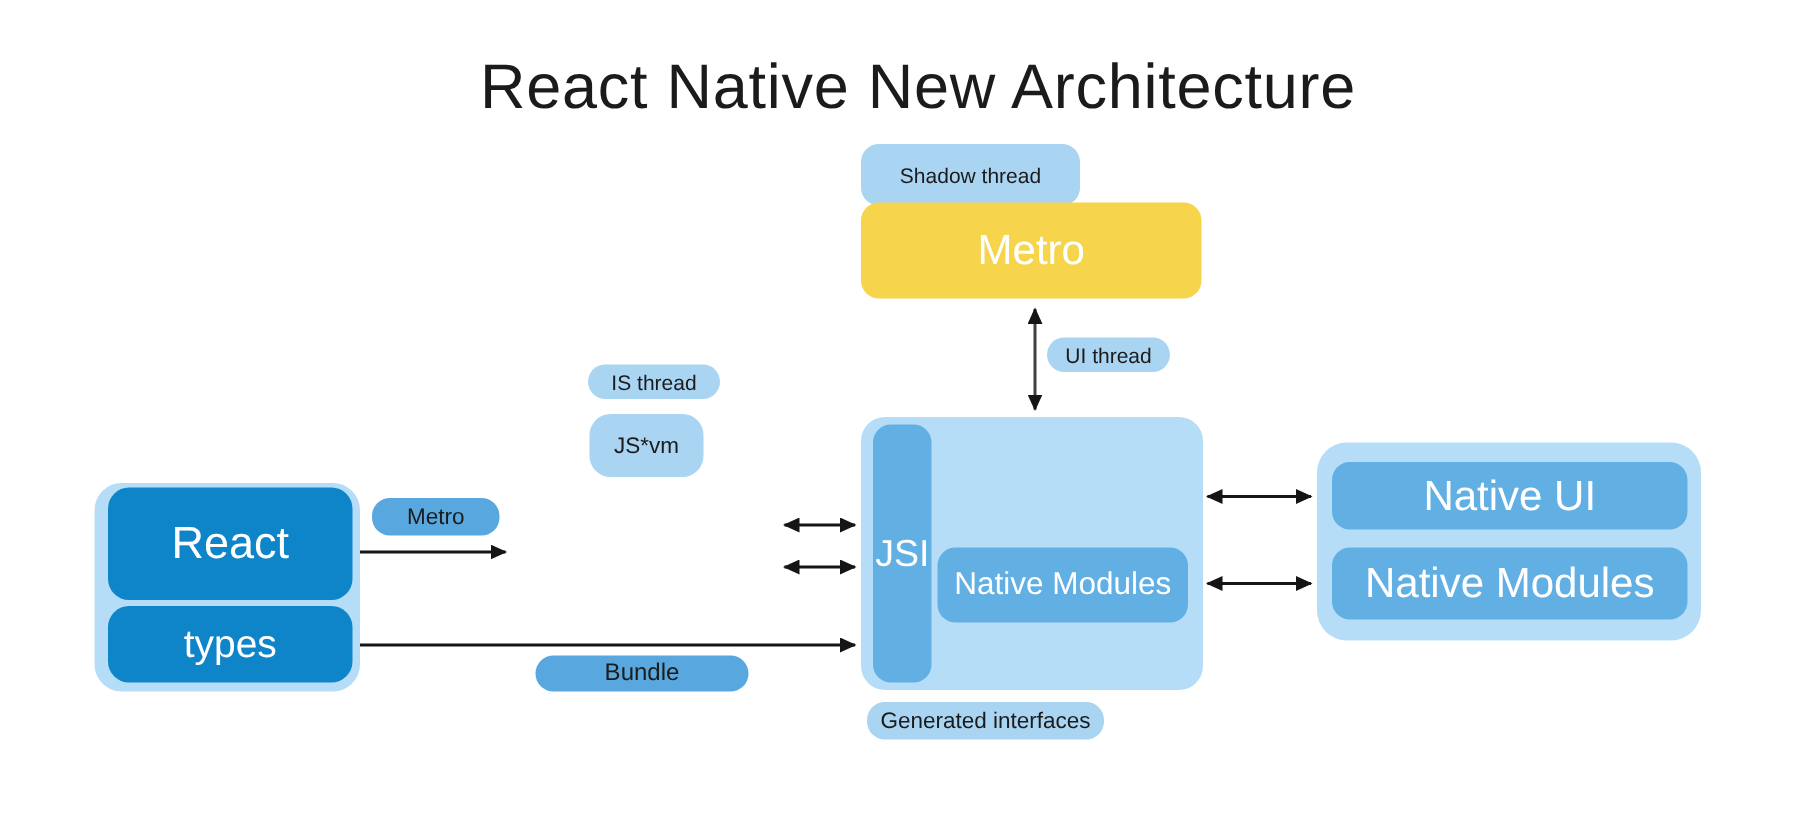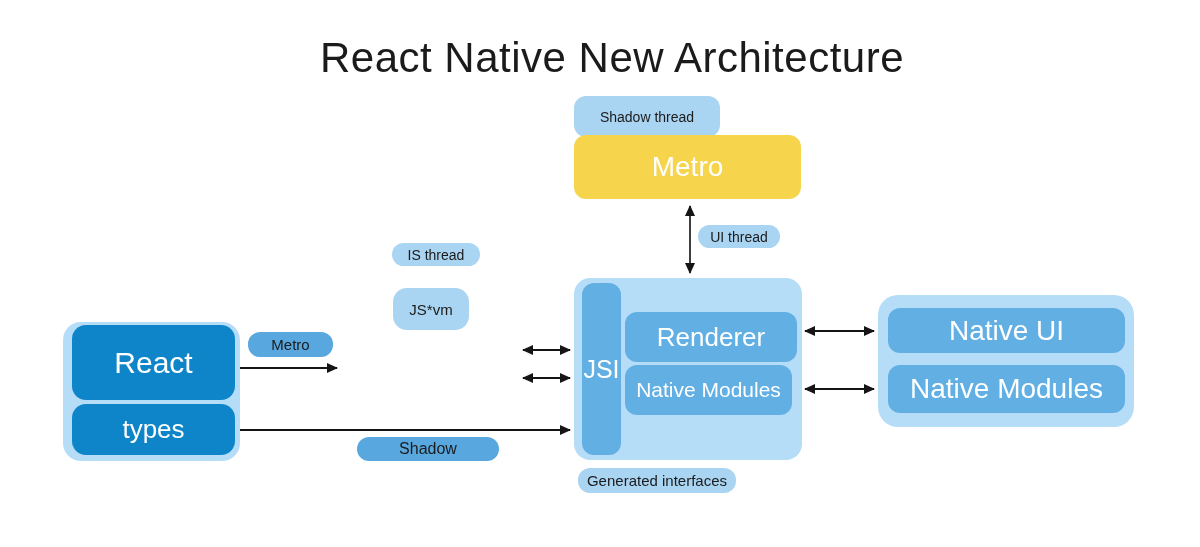--- a/index.html
+++ b/index.html
@@ -81,35 +81,34 @@
   </svg>
 
   <div class="abs center pill" style="left:574px; top:96px; width:146px; height:41px;">Shadow thread</div>
 
   <div class="abs center node yellow" style="left:574px; top:135px; width:227px; height:64px; font-size:28px;">Metro</div>
 
   <div class="abs center pill" style="left:698px; top:225px; width:82px; height:23px;">UI thread</div>
 
   <div class="abs center pill" style="left:392px; top:243px; width:88px; height:23px;">IS thread</div>
 
-  <div class="abs center pill" style="left:393px; top:288px; width:76px; height:42px; border-radius:14px; font-size:15px;">JS*vm</div>
+  <div class="abs center pill" style="left:393px; top:276px; width:76px; height:42px; border-radius:14px; font-size:15px;">JS*vm</div>
 
   <div class="abs container-box" style="left:63px; top:322px; width:177px; height:139px; border-radius:18px;padding-left:36px;">
     <div class="abs center node dark" style="left:9px; top:3px; width:163px; height:75px; font-size:30px;">React</div>
     <div class="abs center node dark" style="left:9px; top:82px; width:163px; height:51px; font-size:26px;">types</div>
   </div>
 
   <div class="abs center tag" style="left:248px; top:332px; width:85px; height:25px;">Metro</div>
 
 
-  <div class="abs center tag" style="left:357px; top:437px; width:142px; height:24px; font-size:16px;">Shadow</div>
+  <div class="abs center tag" style="left:357px; top:437px; width:142px; height:24px; font-size:16px;">Bundle</div>
 
   <div class="abs container-box" style="left:574px; top:278px; width:228px; height:182px; border-radius:16px;">
     <div class="abs center node medium" style="left:8px; top:5px; width:39px; height:172px; font-size:25px;">JSI</div>
-    <div class="abs center node medium" style="left:51px; top:34px; width:172px; height:50px; font-size:26px;">Renderer</div>
     <div class="abs center node medium" style="left:51px; top:87px; width:167px; height:50px; font-size:21px;">Native Modules</div>
   </div>
 
   <div class="abs center pill" style="left:578px; top:468px; width:158px; height:25px; font-size:15px;">Generated interfaces</div>
 
   <div class="abs container-box" style="left:878px; top:295px; width:256px; height:132px; border-radius:20px;">
     <div class="abs center node medium" style="left:10px; top:13px; width:237px; height:45px; font-size:28px;">Native UI</div>
     <div class="abs center node medium" style="left:10px; top:70px; width:237px; height:48px; font-size:28px;">Native Modules</div>
   </div>
 

